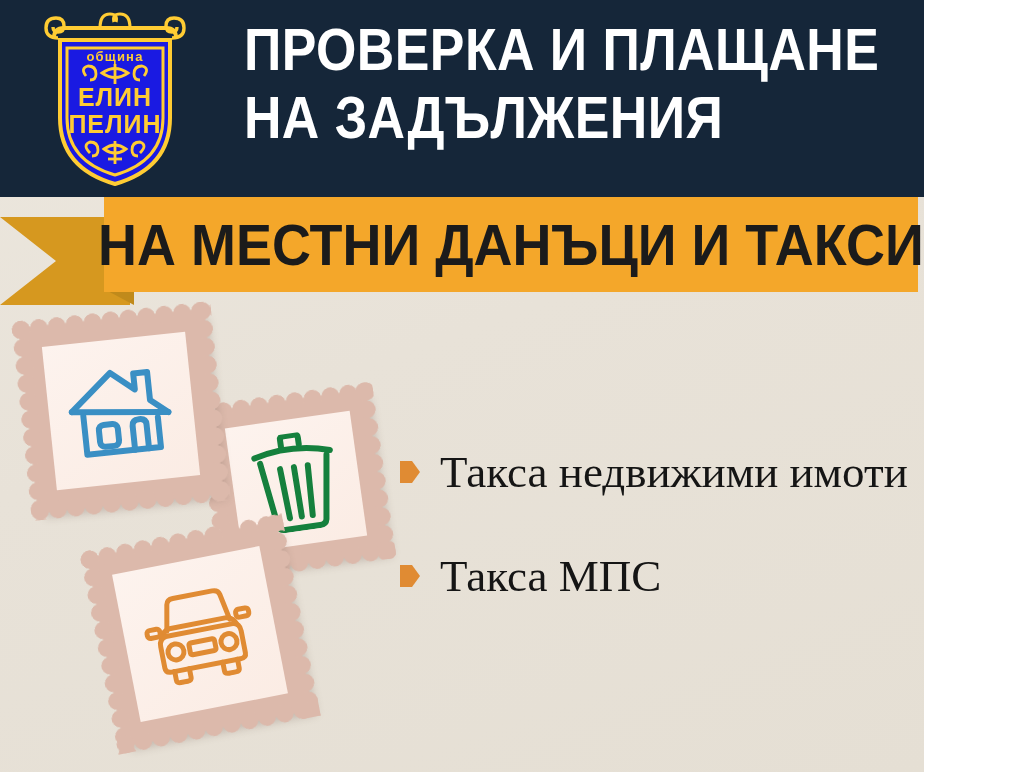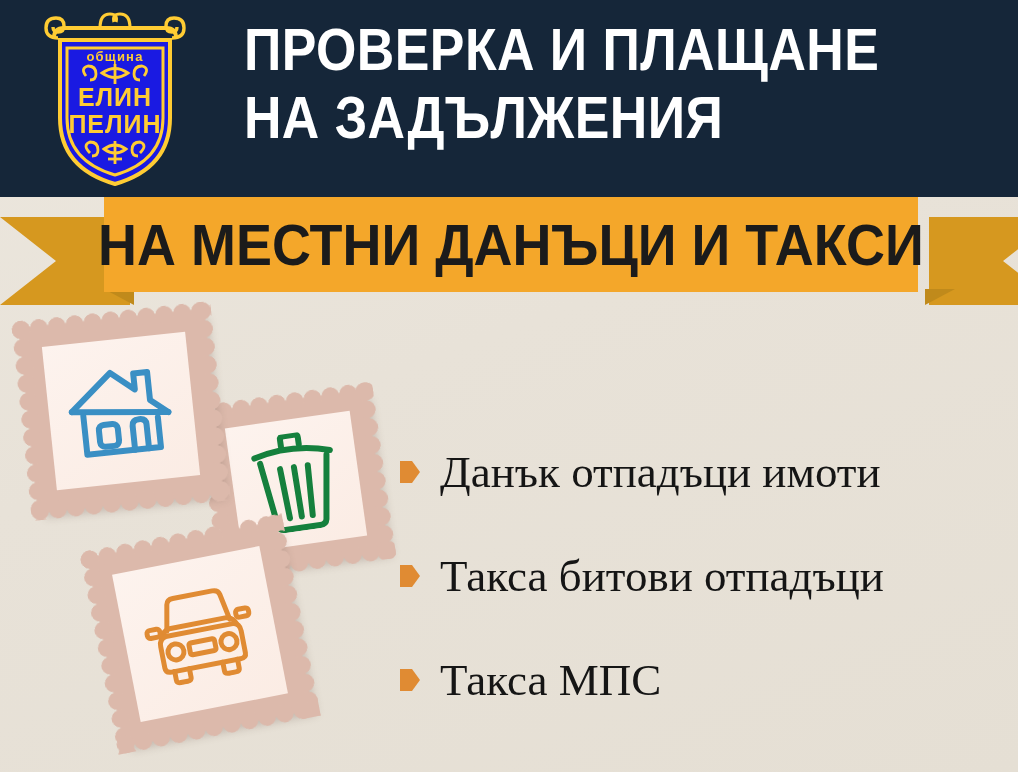--- a/index.html
+++ b/index.html
@@ -3,21 +3,21 @@
 <meta charset="utf-8">
 <title>Проверка и плащане на задължения</title>
 <style>
   html, body {
     margin: 0;
     padding: 0;
     background: #ffffff;
   }
   #poster {
     position: relative;
-    width: 1018px;
+    width: 924px;
     height: 772px;
     overflow: hidden;
     background: linear-gradient(160deg, #ece7de 0%, #e8e2d8 45%, #e5dfd4 100%);
     font-family: "Liberation Sans", sans-serif;
   }
 
   
   .header-bar {
     position: absolute;
     left: 0; top: 0;
@@ -329,27 +329,23 @@
           <path d="M73 79 L73 88 Q73 91 77 91 L84 91 Q88 91 88 88 L88 79"></path>
         </g>
       </svg>
     </div>
   </div>
 
   <div class="bullet-list">
 
     <div class="bullet-row">
       <span class="bullet-marker"></span>
-      <span class="bullet-text">Данък отпадъци имоти</span>
-    </div>
-
-    <div class="bullet-row">
-      <span class="bullet-marker"></span>
-      <span class="bullet-text">Такса битови отпадъци</span>
-    </div>
+      <span class="bullet-text">Такса недвижими имоти</span>
+    </div>
+
 
     <div class="bullet-row">
       <span class="bullet-marker"></span>
       <span class="bullet-text">Такса МПС</span>
     </div>
 
   </div>
 
 </div>
 

